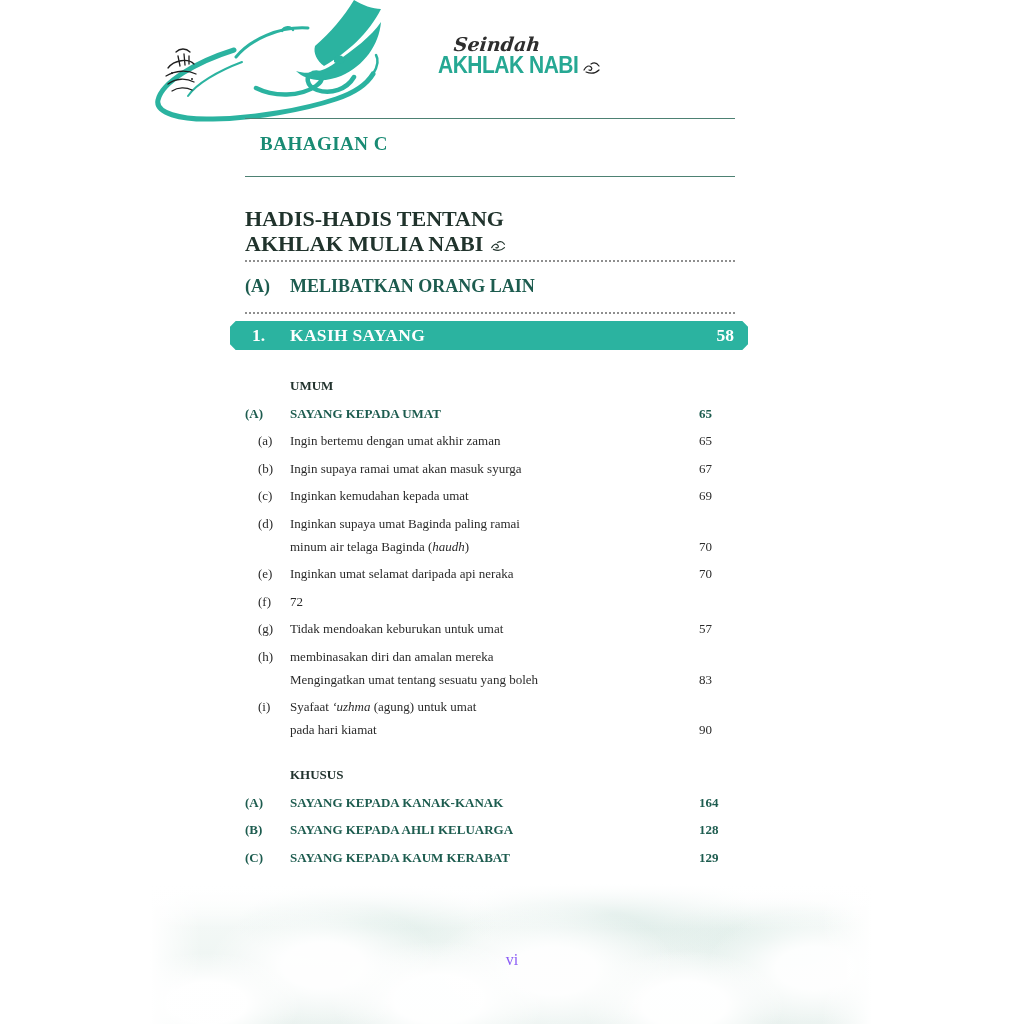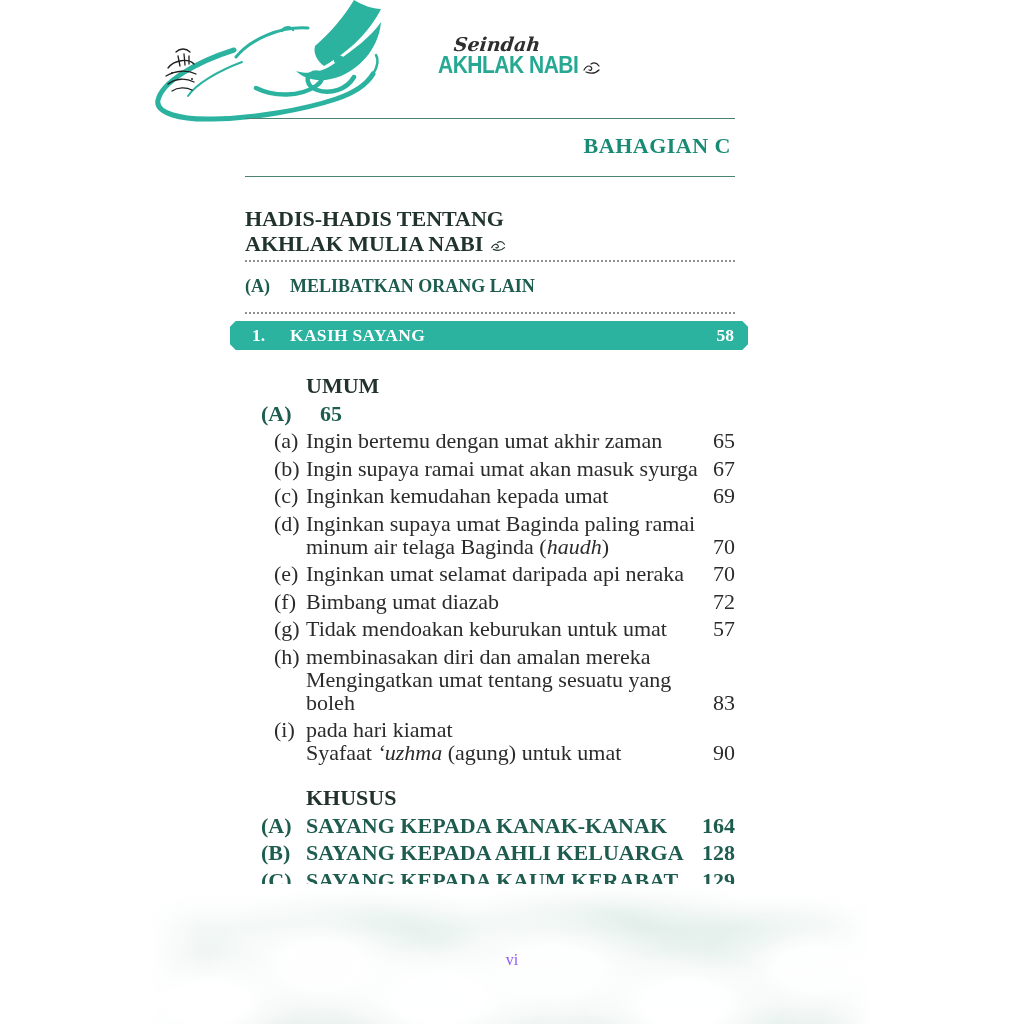--- a/index.html
+++ b/index.html
@@ -17,47 +17,47 @@
       letter-spacing:-0.5px;color:#26a893;transform:scaleY(1.12);white-space:nowrap;}
   .pbuh{display:inline-block;margin-left:4px;transform:translateY(2px);}
 
   
   .rule{position:absolute;left:245px;width:490px;height:0;border-top:1px solid #4d8173;}
   .rule1{top:118px;} .rule2{top:176px;}
   .dotted{position:absolute;left:245px;width:490px;height:0;border-top:2px dotted #8f8f8f;}
   .dotted1{top:260px;} .dotted2{top:312px;}
 
   
-  .part-title{position:absolute;left:241px;top:133px;width:490px;text-align:right;
-      font-size:22px;font-weight:bold;color:#198b74;letter-spacing:.5px;}
+  .part-title{position:absolute;left:260px;top:133px;width:490px;text-align:left;
+      font-size:19px;font-weight:bold;color:#198b74;letter-spacing:.5px;}
   .chapter{position:absolute;left:245px;top:206px;width:490px;font-size:22px;line-height:25px;
       font-weight:bold;color:#20332c;}
   .chapter .pbuh{color:#20332c;margin-left:7px;transform:translateY(1px);}
 
   .prelist-row{position:absolute;left:245px;top:276px;width:490px;display:flex;
       font-size:18px;font-weight:bold;color:#1d5c4f;}
   .prelist-row .lbl{width:45px;flex:none;}
 
   
   .banner{position:absolute;left:230px;top:321px;width:518px;height:29px;background:#2bb3a0;
       border-radius:4px;color:#ffffff;display:flex;align-items:center;box-sizing:border-box;
       padding:0 14px 0 22px;font-weight:bold;font-size:17.5px;}
   .banner .num{width:38px;flex:none;}
   .banner .title{flex:1;letter-spacing:.3px;}
   .notch{position:absolute;width:8px;height:8px;background:#ffffff;transform:rotate(45deg);}
   .notch.tl{left:-4px;top:-4px;} .notch.tr{right:-4px;top:-4px;}
   .notch.bl{left:-4px;bottom:-4px;} .notch.br{right:-4px;bottom:-4px;}
 
   
   .toc{position:absolute;left:245px;top:352px;width:490px;}
-  .row{display:flex;margin-bottom:4.5px;font-size:22px;line-height:23px;color:#2b2b2b;margin-left:16px;}
+  .row{display:flex;margin-bottom:4.5px;font-size:13px;line-height:23px;color:#2b2b2b;}
   .row .lbl{width:45px;flex:none;align-self:flex-start;box-sizing:border-box;}
   .row.item .lbl{padding-left:13px;}
   .row .body{flex:1;}
-  .row .pg{flex:none;min-width:36px;text-align:right;align-self:flex-end;}
+  .row .pg{flex:none;min-width:36px;text-align:left;align-self:flex-end;}
   .row.section{color:#1d5c4f;font-weight:bold;}
   .row.subhead{font-weight:bold;color:#22332e;margin-top:22px;}
   .it{font-style:italic;text-align:center;}
 
   
   .clouds{position:absolute;left:150px;top:884px;width:722px;height:140px;
     background-image:
       radial-gradient(ellipse 130px 70px at 8% 85%, rgba(255,255,255,.98) 30%, rgba(255,255,255,0) 72%),
       radial-gradient(ellipse 160px 90px at 24% 58%, rgba(255,255,255,.95) 25%, rgba(255,255,255,0) 72%),
       radial-gradient(ellipse 150px 80px at 40% 82%, rgba(255,255,255,.97) 30%, rgba(255,255,255,0) 72%),
@@ -167,20 +167,21 @@
     <span class="pg">58</span>
   </div>
 
   <div class="toc">
       <div class="row subhead">
         <span class="lbl"></span>
         <span>UMUM</span>
       </div>
       <div class="row section">
         <span class="lbl">(A)</span>
+        <div class="body">SAYANG KEPADA UMAT</div>
         <span class="pg">65</span>
       </div>
       <div class="row item">
         <span class="lbl">(a)</span>
         <div class="body">
           <div class="line">Ingin bertemu dengan umat akhir zaman</div>
         </div>
         <span class="pg">65</span>
       </div>
       <div class="row item">
@@ -207,45 +208,42 @@
       </div>
       <div class="row item">
         <span class="lbl">(e)</span>
         <div class="body">
           <div class="line">Inginkan umat selamat daripada api neraka</div>
         </div>
         <span class="pg">70</span>
       </div>
       <div class="row item">
         <span class="lbl">(f)</span>
-        <div class="body">
-          <div class="line">Bimbang umat diazab</div>
-        </div>
         <span class="pg">72</span>
       </div>
       <div class="row item">
         <span class="lbl">(g)</span>
         <div class="body">
           <div class="line">Tidak mendoakan keburukan untuk umat</div>
         </div>
         <span class="pg">57</span>
       </div>
       <div class="row item">
         <span class="lbl">(h)</span>
         <div class="body">
           <div class="line">membinasakan diri dan amalan mereka</div>
           <div class="line">Mengingatkan umat tentang sesuatu yang boleh</div>
         </div>
         <span class="pg">83</span>
       </div>
       <div class="row item">
         <span class="lbl">(i)</span>
         <div class="body">
+          <div class="line">Syafaat <span class="it">‘uzhma</span> (agung) untuk umat</div>
           <div class="line">pada hari kiamat</div>
-          <div class="line">Syafaat <span class="it">‘uzhma</span> (agung) untuk umat</div>
         </div>
         <span class="pg">90</span>
       </div>
       <div class="row subhead">
         <span class="lbl"></span>
         <span>KHUSUS</span>
       </div>
       <div class="row section">
         <span class="lbl">(A)</span>
         <div class="body">SAYANG KEPADA KANAK-KANAK</div>

